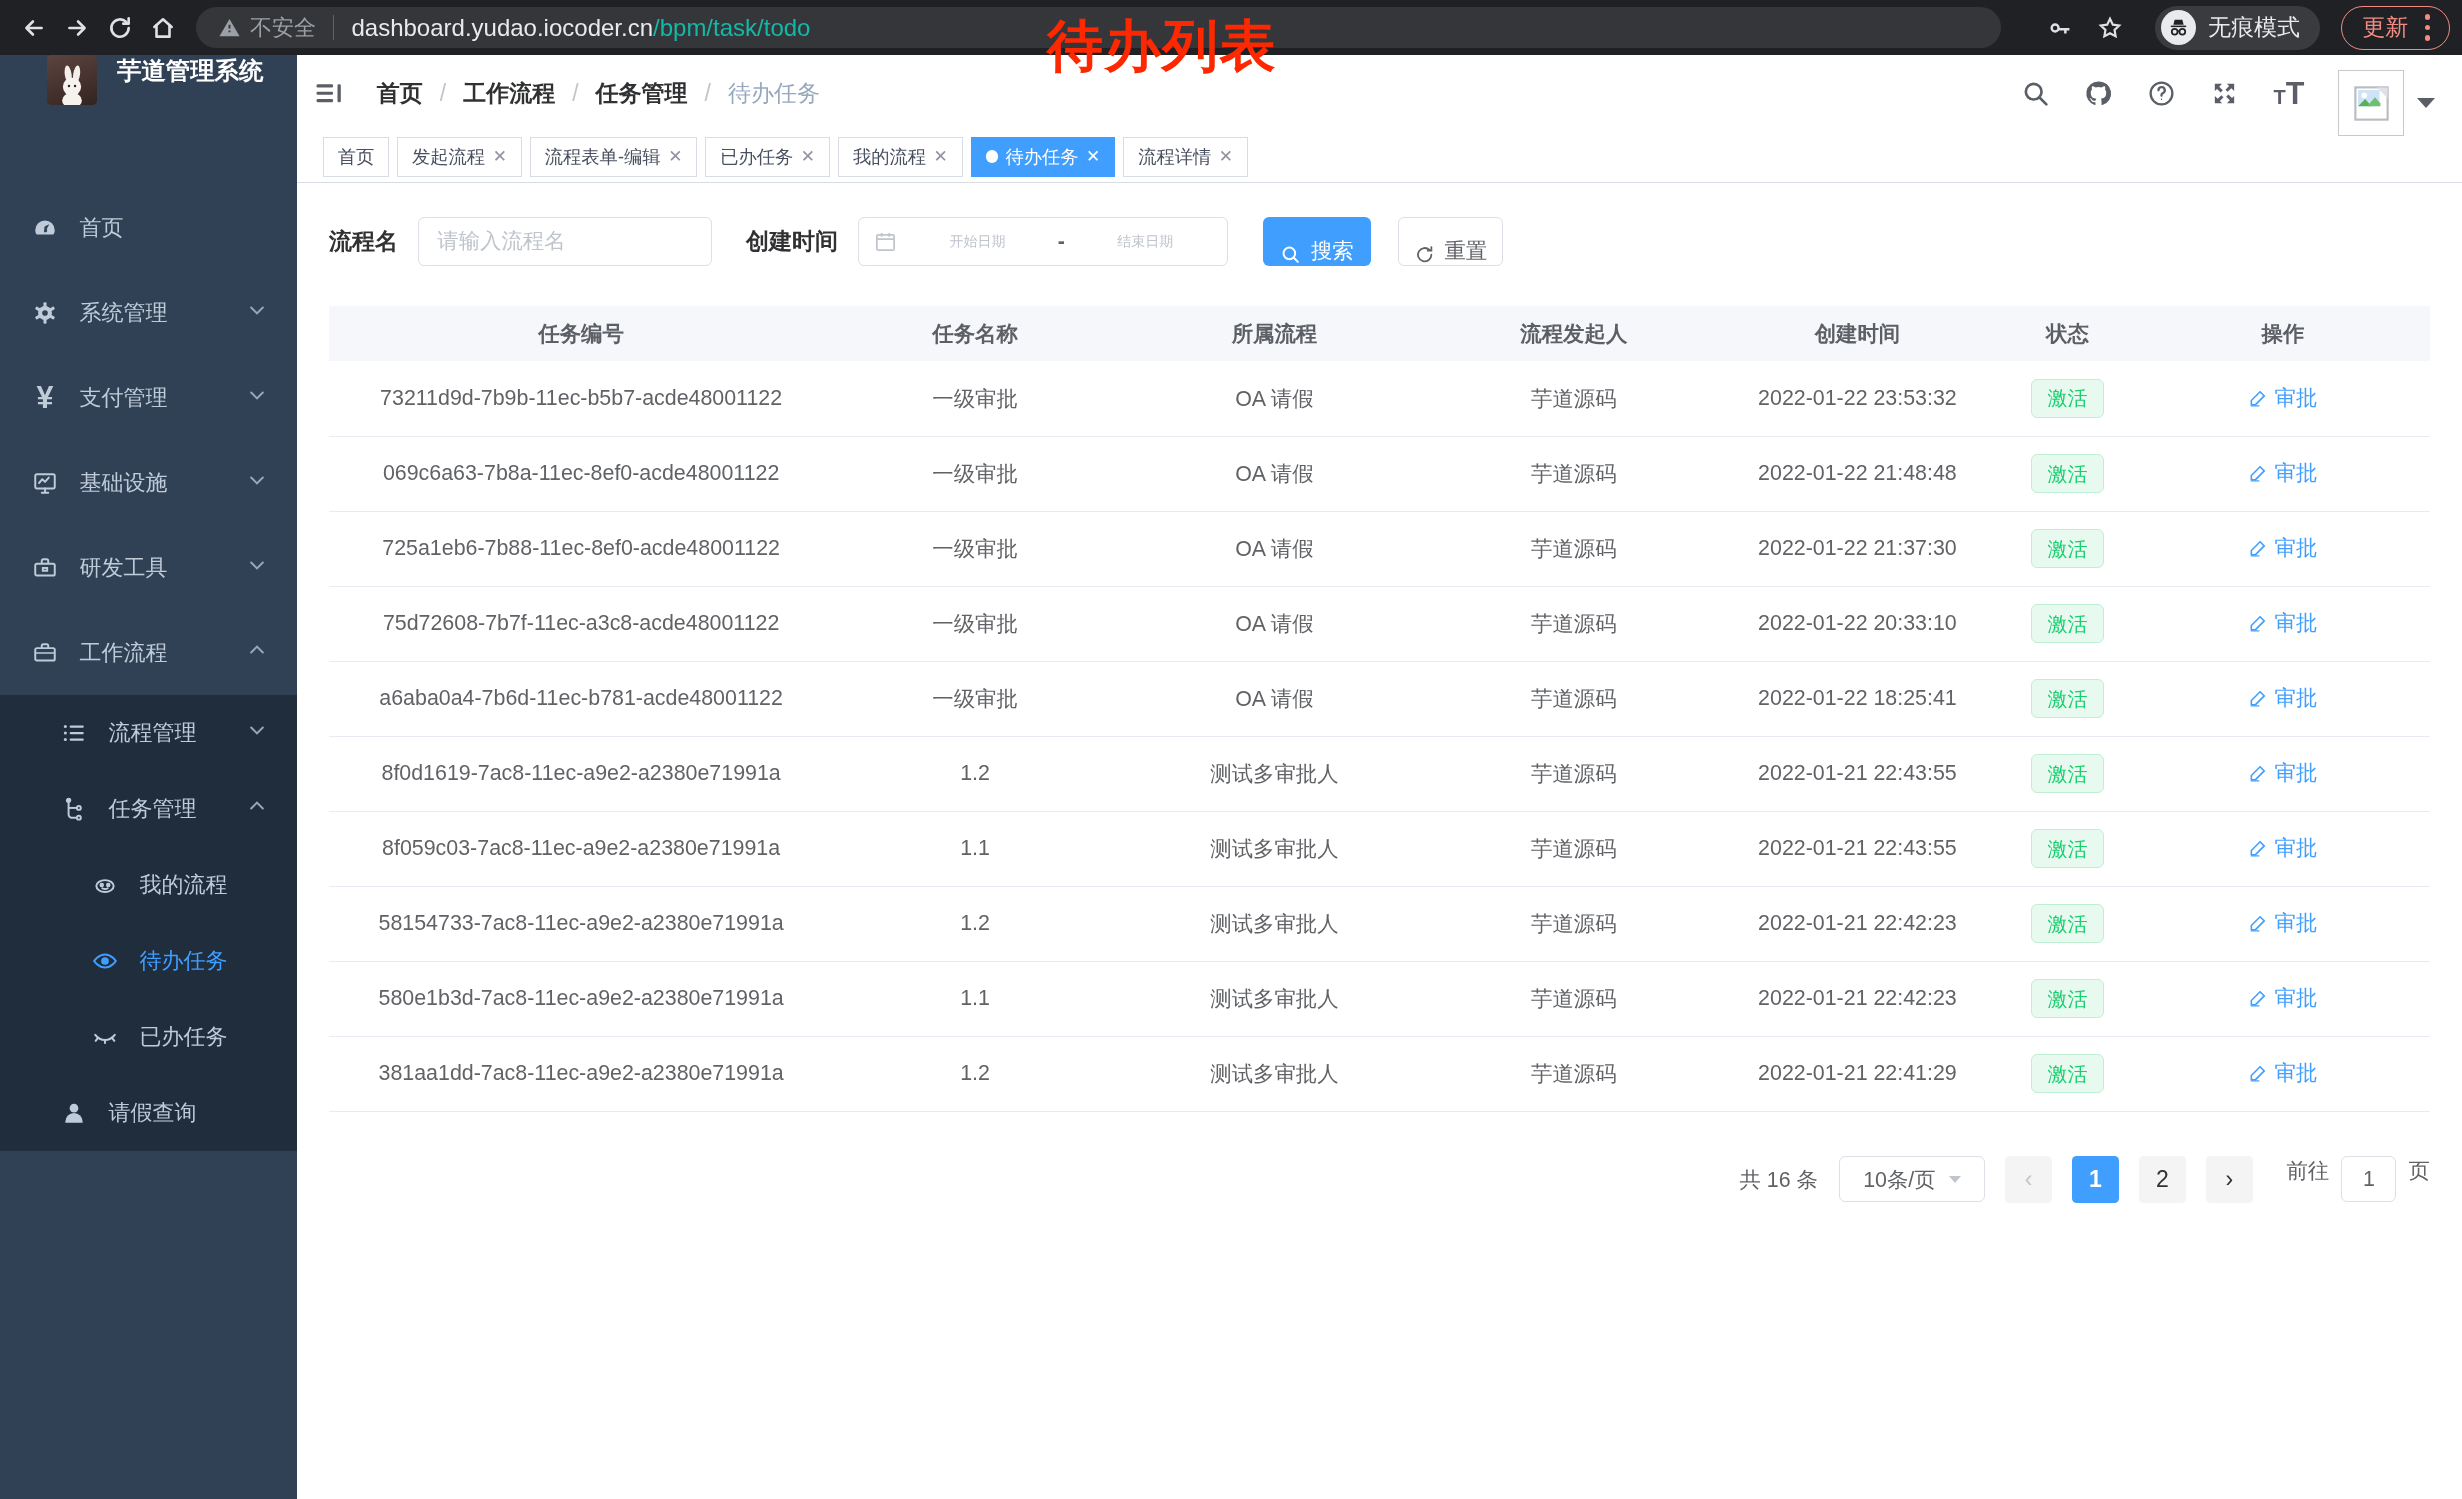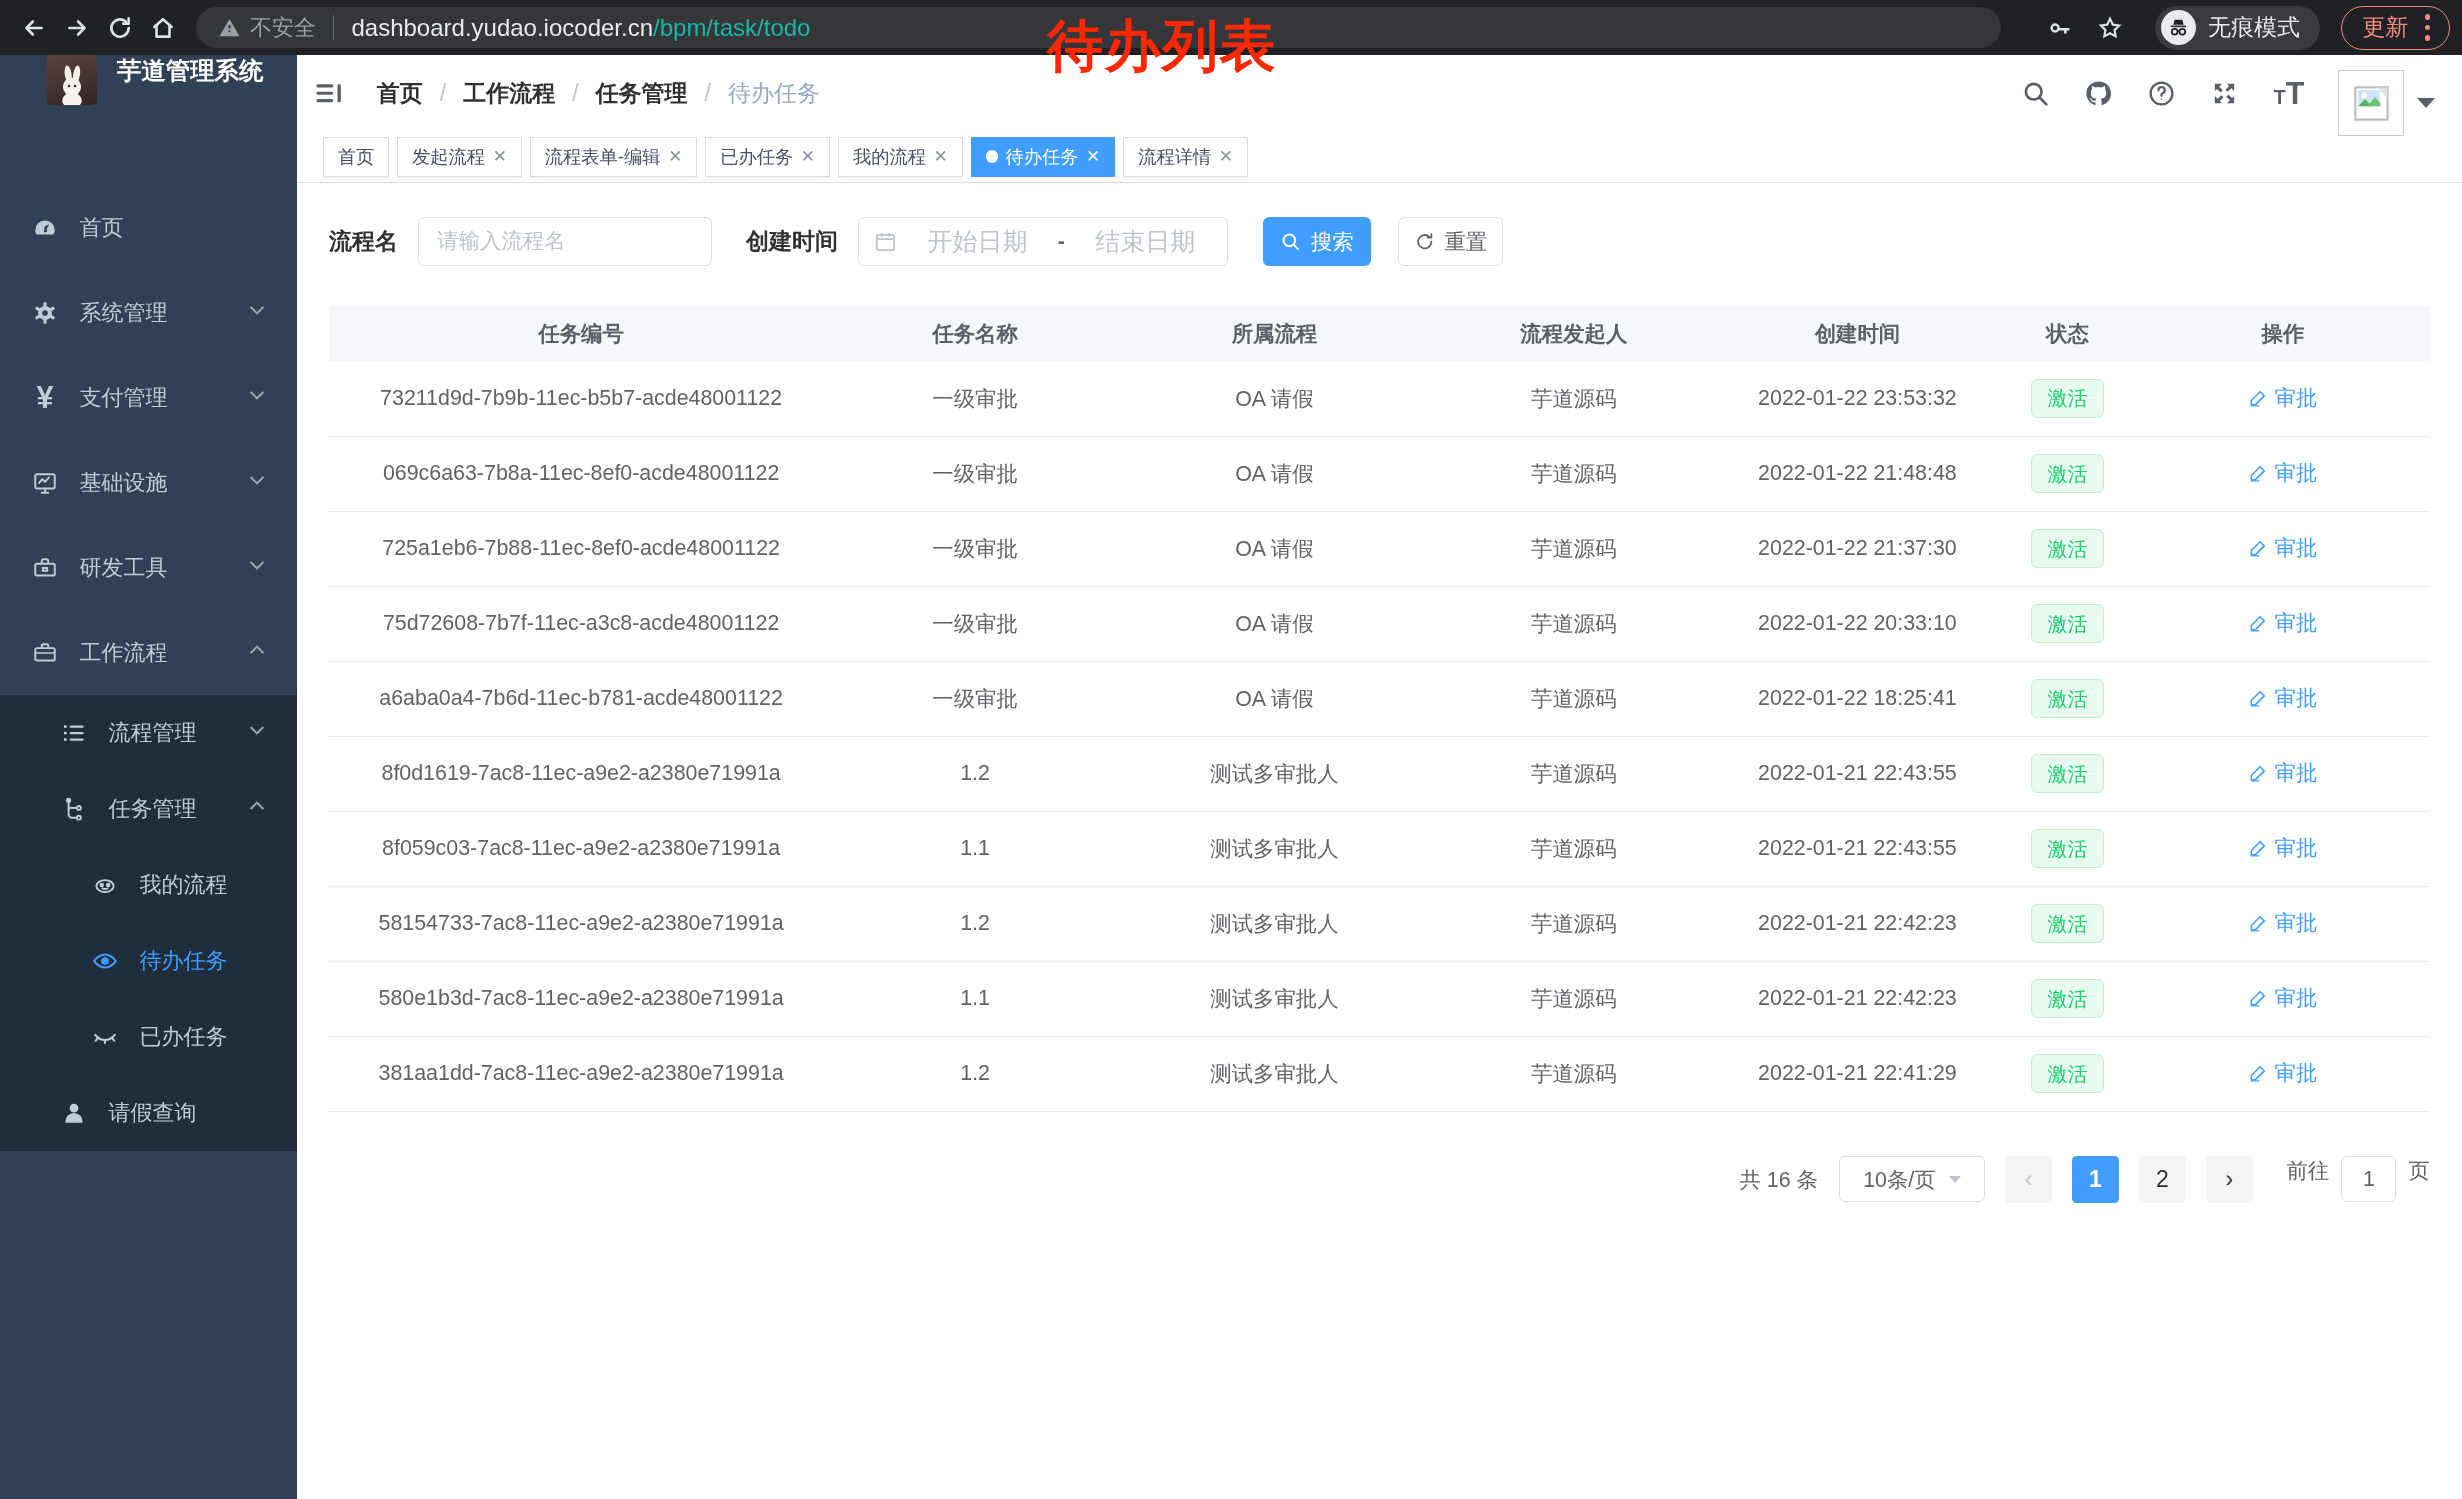--- a/index.html
+++ b/index.html
@@ -85,24 +85,24 @@
 
   
   .main { padding:0 32px; flex:1; }
   .filter-row { margin-top:34px; display:flex; align-items:center; }
   .f-label { font-size:23px; color:#303133; font-weight:600; margin-right:20px; white-space:nowrap; }
   .f-input { width:294px; height:49px; border:0.8px solid #dcdfe6; border-radius:6.1px; font-size:21.4px; color:#606266; padding:0 18.3px; outline:none; font-family:inherit; }
   .f-input::placeholder { color:#bfc4cc; }
   .daterange { width:370px; height:49px; border:0.8px solid #dcdfe6; border-radius:6.1px; display:flex; align-items:center; padding:0 15.3px; gap:13.7px; margin-right:35px; }
   .daterange .cal { color:#c0c4cc; display:flex; }
   .daterange .cal svg { width:23px; height:23px; }
-  .dr-ph { font-size:25px; color:#bfc4cc; flex:1; text-align:center; }
+  .dr-ph { font-size:14px; color:#bfc4cc; flex:1; text-align:center; }
   .dr-sep { font-size:21.4px; color:#606266; font-weight:bold; }
   .lbl-time { margin-left:34px; }
-  .btn { height:49px; border-radius:6.1px; display:flex; align-items:center; justify-content:center; gap:9.2px; font-size:21.4px; cursor:pointer; border:0.8px solid transparent; }
+  .btn { height:49px; border-radius:6.1px; display:flex; align-items:flex-end; justify-content:center; gap:9.2px; font-size:21.4px; cursor:pointer; border:0.8px solid transparent; }
   .btn svg { width:21.4px; height:21.4px; }
   .btn-primary { background:#409eff; color:#fff; width:108px; }
   .btn-plain { background:#fff; color:#606266; border-color:#dcdfe6; width:105px; margin-left:27px; }
 
   
   .table { margin-top:40px; width:100%; border-collapse:collapse; table-layout:fixed; }
   .table th { height:55px; background:#f6f7fa; font-size:21.4px; color:#5c6066; font-weight:bold; text-align:center; }
   .table td { height:75px; font-size:21.4px; color:#606266; text-align:center; border-bottom:1.5px solid #e8ebf1; background:#fff; }
   .badge { display:inline-block; background:#e8f9ef; border:0.8px solid #bdf0d3; color:#16d06e; font-size:20px; border-radius:6.1px; padding:7.6px 15.3px; line-height:1.1; }
   .action-link { color:#409eff; font-size:21.4px; display:inline-flex; align-items:center; gap:6.1px; cursor:pointer; text-decoration:none; }

